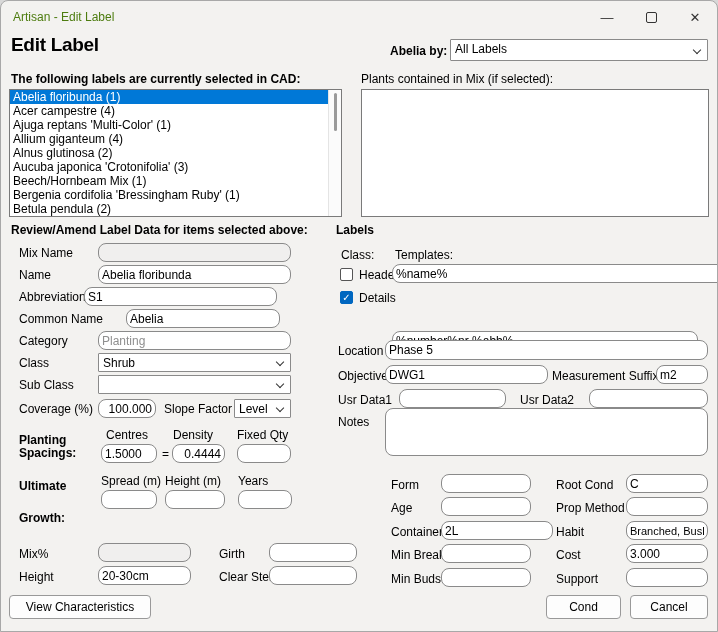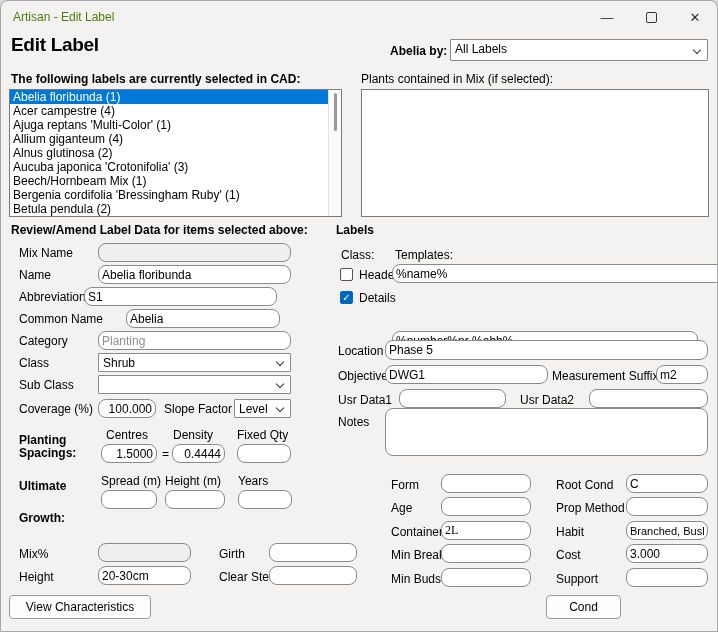--- a/index.html
+++ b/index.html
@@ -135,21 +135,21 @@
   <div class="combo" style="left:233px; top:398px; width:57px;">
     <span>Level</span>
     <span class="chev" style="top:5px;"></span>
   </div>
 
   <div class="lbl" style="left:105px; top:427px;">Centres</div>
   <div class="lbl" style="left:172px; top:427px;">Density</div>
   <div class="lbl" style="left:236px; top:427px;">Fixed Qty</div>
   <div class="lbl bold" style="left:18px; top:432px;">Planting</div>
   <div class="lbl bold" style="left:18px; top:445px;">Spacings:</div>
-  <input class="field" style="left: 100px; top: 443px; width: 56px; text-align: right;" value="1.5000">
+  <input class="field" style="left: 100px; top: 443px; width: 56px; " value="1.5000">
   <div class="lbl" style="left:161px; top:446px;">=</div>
   <input class="field" style="left: 171px; top: 443px; width: 53px; text-align: right;" value="0.4444">
   <input class="field" style="left: 236px; top: 443px; width: 54px;" value="">
 
   <div class="lbl" style="left:100px; top:473px;">Spread (m)</div>
   <div class="lbl" style="left:164px; top:473px;">Height (m)</div>
   <div class="lbl" style="left:237px; top:473px;">Years</div>
   <div class="lbl bold" style="left:18px; top:478px;text-align:right;">Ultimate</div>
   <div class="lbl bold" style="left:18px; top:491px;margin-top:19px;">Growth:</div>
   <input class="field" style="left: 100px; top: 489px; width: 56px;" value="">
@@ -198,30 +198,31 @@
   <input class="field" style="left: 440px; top: 473px; width: 90px;" value="">
   <div class="lbl" style="left:555px; top:477px;">Root Cond</div>
   <input class="field" style="left: 625px; top: 473px; width: 82px;" value="C">
 
   <div class="lbl" style="left:390px; top:500px;">Age</div>
   <input class="field" style="left: 440px; top: 496px; width: 90px;" value="">
   <div class="lbl" style="left:555px; top:500px;">Prop Method</div>
   <input class="field" style="left: 625px; top: 496px; width: 82px;" value="">
 
   <div class="lbl" style="left:390px; top:524px;">Container</div>
-  <input class="field" style="left: 440px; top: 520px; width: 90px; font-family: Liberation Serif, serif;" value="2L">
+  <input class="field" style="left: 440px; top: 520px; width: 112px;" value="2L">
   <div class="lbl" style="left:555px; top:524px;">Habit</div>
   <input class="field" style="left: 625px; top: 520px; width: 82px; font-size: 11px;" value="Branched, Bushy">
 
   <div class="lbl" style="left:390px; top:547px;">Min Breaks</div>
   <input class="field" style="left: 440px; top: 543px; width: 90px;" value="">
   <div class="lbl" style="left:555px; top:547px;">Cost</div>
   <input class="field" style="left: 625px; top: 543px; width: 82px;" value="3.000">
 
   <div class="lbl" style="left:390px; top:571px;">Min Buds</div>
   <input class="field" style="left: 440px; top: 567px; width: 90px;" value="">
   <div class="lbl" style="left:555px; top:571px;">Support</div>
   <input class="field" style="left: 625px; top: 567px; width: 82px;" value="">
 
   <button class="btn" style="left:8px; top:594px; width:142px; height:24px;">View Characteristics</button>
   <button class="btn" style="left:545px; top:594px; width:75px; height:24px;">Cond</button>
+  <button class="btn" style="left:629px; top:594px; width:78px; height:24px;">Cancel</button>
 
 </div>
 
 </body></html>

